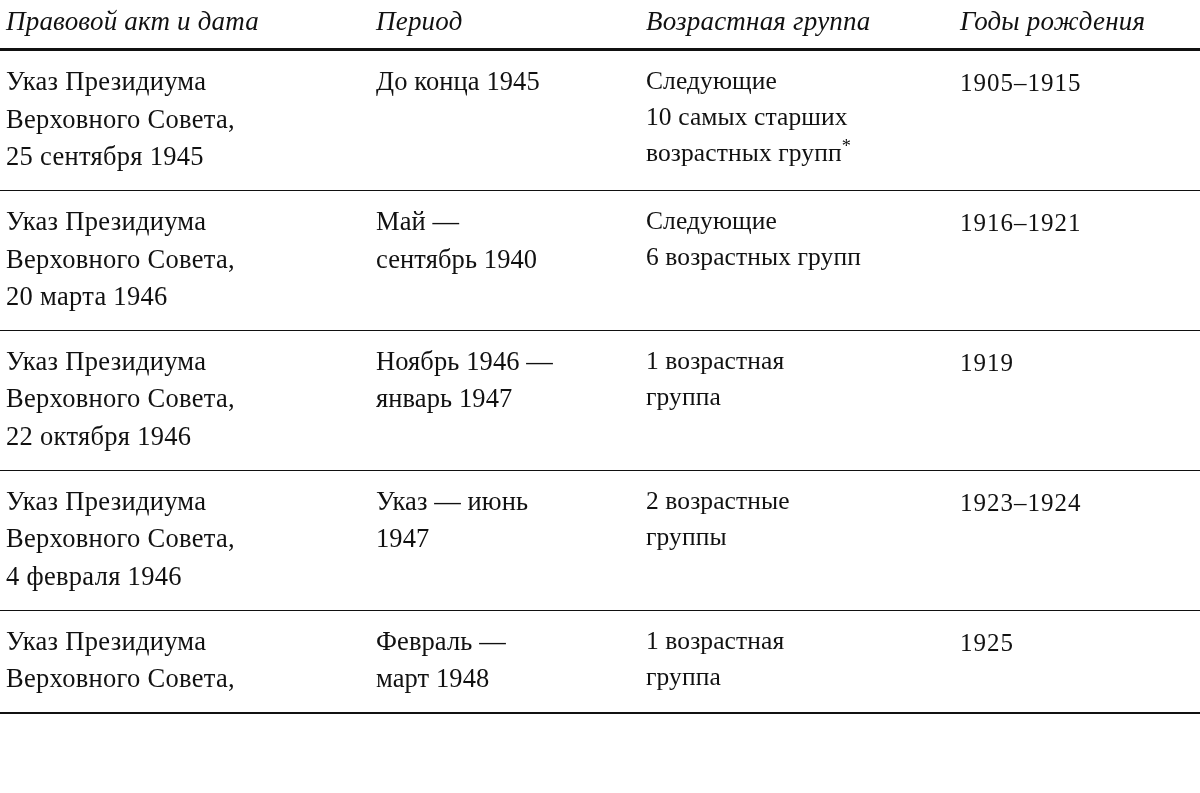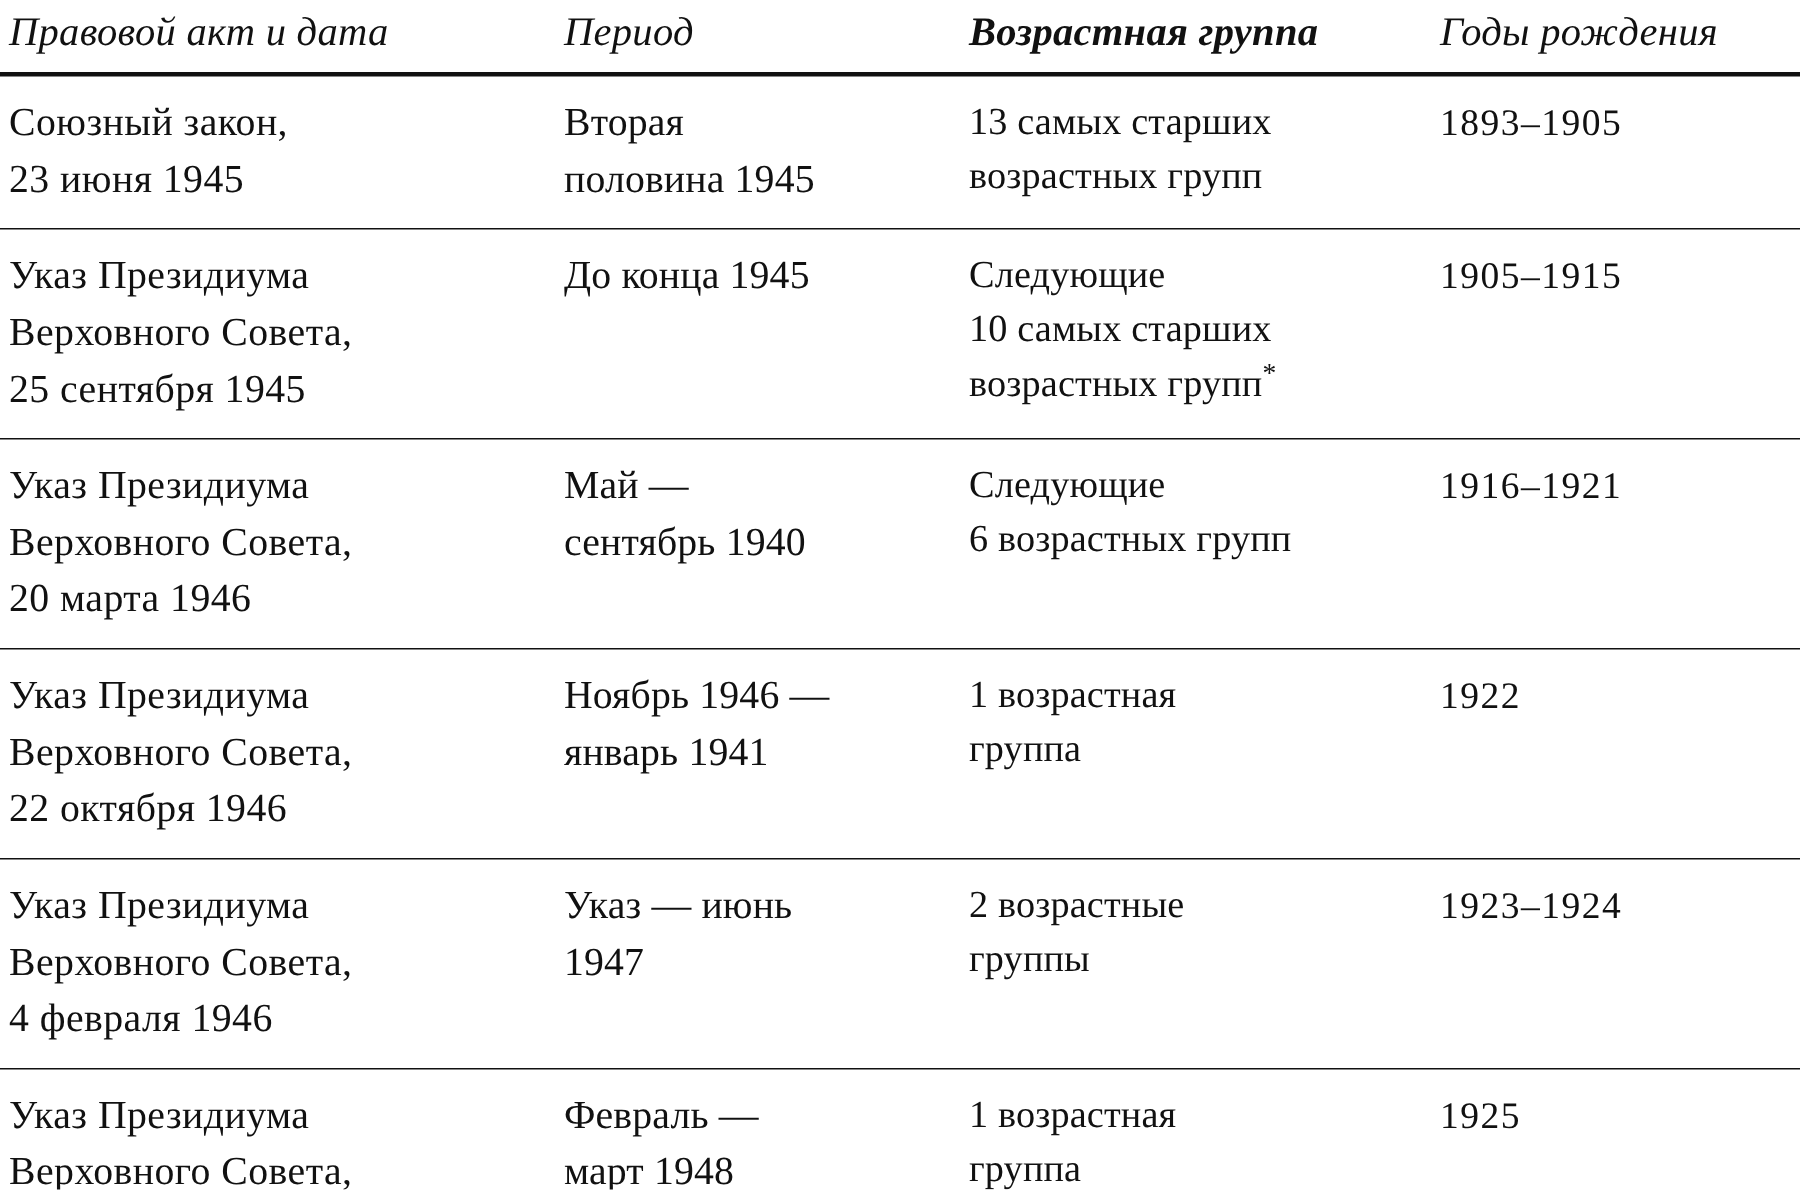--- a/index.html
+++ b/index.html
@@ -35,21 +35,21 @@
     text-align: left;
     font-weight: normal;
     font-style: italic;
     font-size: 27px;
     padding: 6px 18px 11px 6px;
     vertical-align: top;
     letter-spacing: 0.2px;
     border-bottom: 3px solid #111111;
   }
   thead th.col-period { padding-left: 10px; }
-  thead th.col-age { padding-left: 12px; font-weight: bold; }
+  thead th.col-age { padding-left: 12px; }
   thead th.col-years { padding-left: 14px; }
 
   tbody td {
     vertical-align: top;
     padding: 12px 18px 14px 6px;
     border-bottom: 1.6px solid #111111;
     line-height: 1.42;
     letter-spacing: 0.1px;
   }
   tbody tr:last-child td {
@@ -85,35 +85,20 @@
     </colgroup>
     <thead>
       <tr>
         <th class="col-act">Правовой акт и дата</th>
         <th class="col-period">Период</th>
         <th class="col-age">Возрастная группа</th>
         <th class="col-years">Годы рождения</th>
       </tr>
     </thead>
     <tbody>
-      <tr>
-        <td class="col-act">
-          <span class="cell-line">Союзный закон,</span>
-          <span class="cell-line">23 июня 1945</span>
-        </td>
-        <td class="col-period">
-          <span class="cell-line">Вторая</span>
-          <span class="cell-line">половина 1945</span>
-        </td>
-        <td class="col-age">
-          <span class="cell-line">13 самых старших</span>
-          <span class="cell-line">возрастных групп</span>
-        </td>
-        <td class="col-years">1893–1905</td>
-      </tr>
 
       <tr>
         <td class="col-act">
           <span class="cell-line">Указ Президиума</span>
           <span class="cell-line">Верховного Совета,</span>
           <span class="cell-line">25 сентября 1945</span>
         </td>
         <td class="col-period">
           <span class="cell-line">До конца 1945</span>
         </td>
@@ -143,27 +128,27 @@
       </tr>
 
       <tr>
         <td class="col-act">
           <span class="cell-line">Указ Президиума</span>
           <span class="cell-line">Верховного Совета,</span>
           <span class="cell-line">22 октября 1946</span>
         </td>
         <td class="col-period">
           <span class="cell-line">Ноябрь 1946 —</span>
-          <span class="cell-line">январь 1941</span>
+          <span class="cell-line">январь 1947</span>
         </td>
         <td class="col-age">
           <span class="cell-line">1 возрастная</span>
           <span class="cell-line">группа</span>
         </td>
-        <td class="col-years">1922</td>
+        <td class="col-years">1919</td>
       </tr>
 
       <tr>
         <td class="col-act">
           <span class="cell-line">Указ Президиума</span>
           <span class="cell-line">Верховного Совета,</span>
           <span class="cell-line">4 февраля 1946</span>
         </td>
         <td class="col-period">
           <span class="cell-line">Указ — июнь</span>

